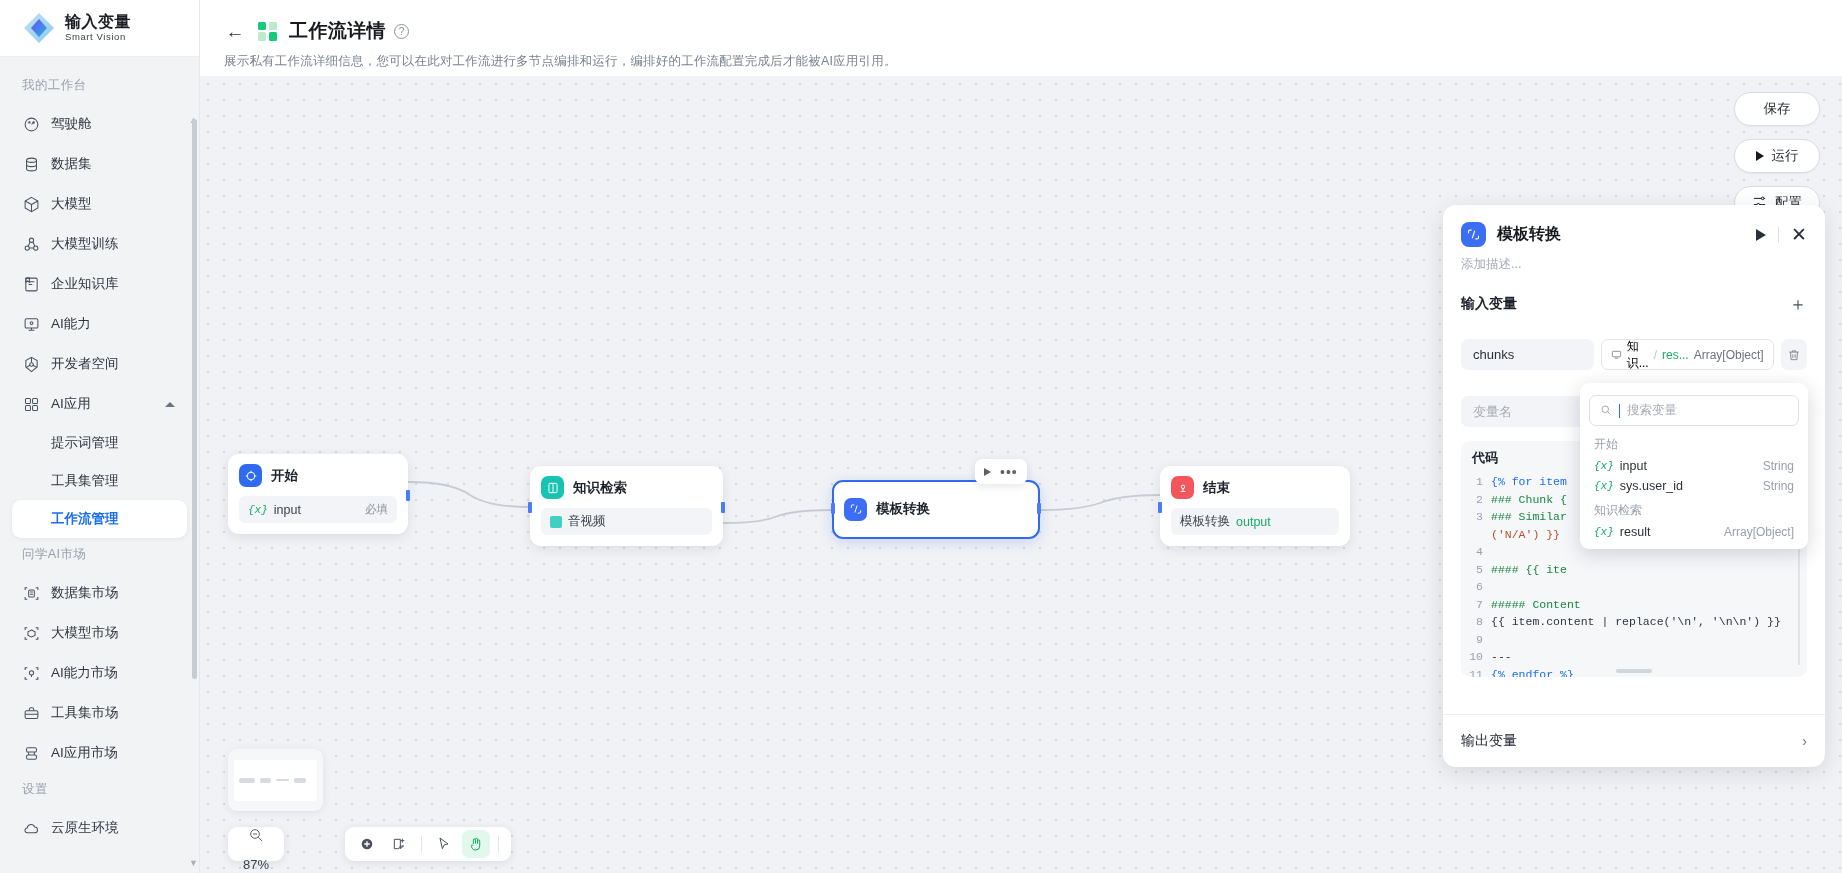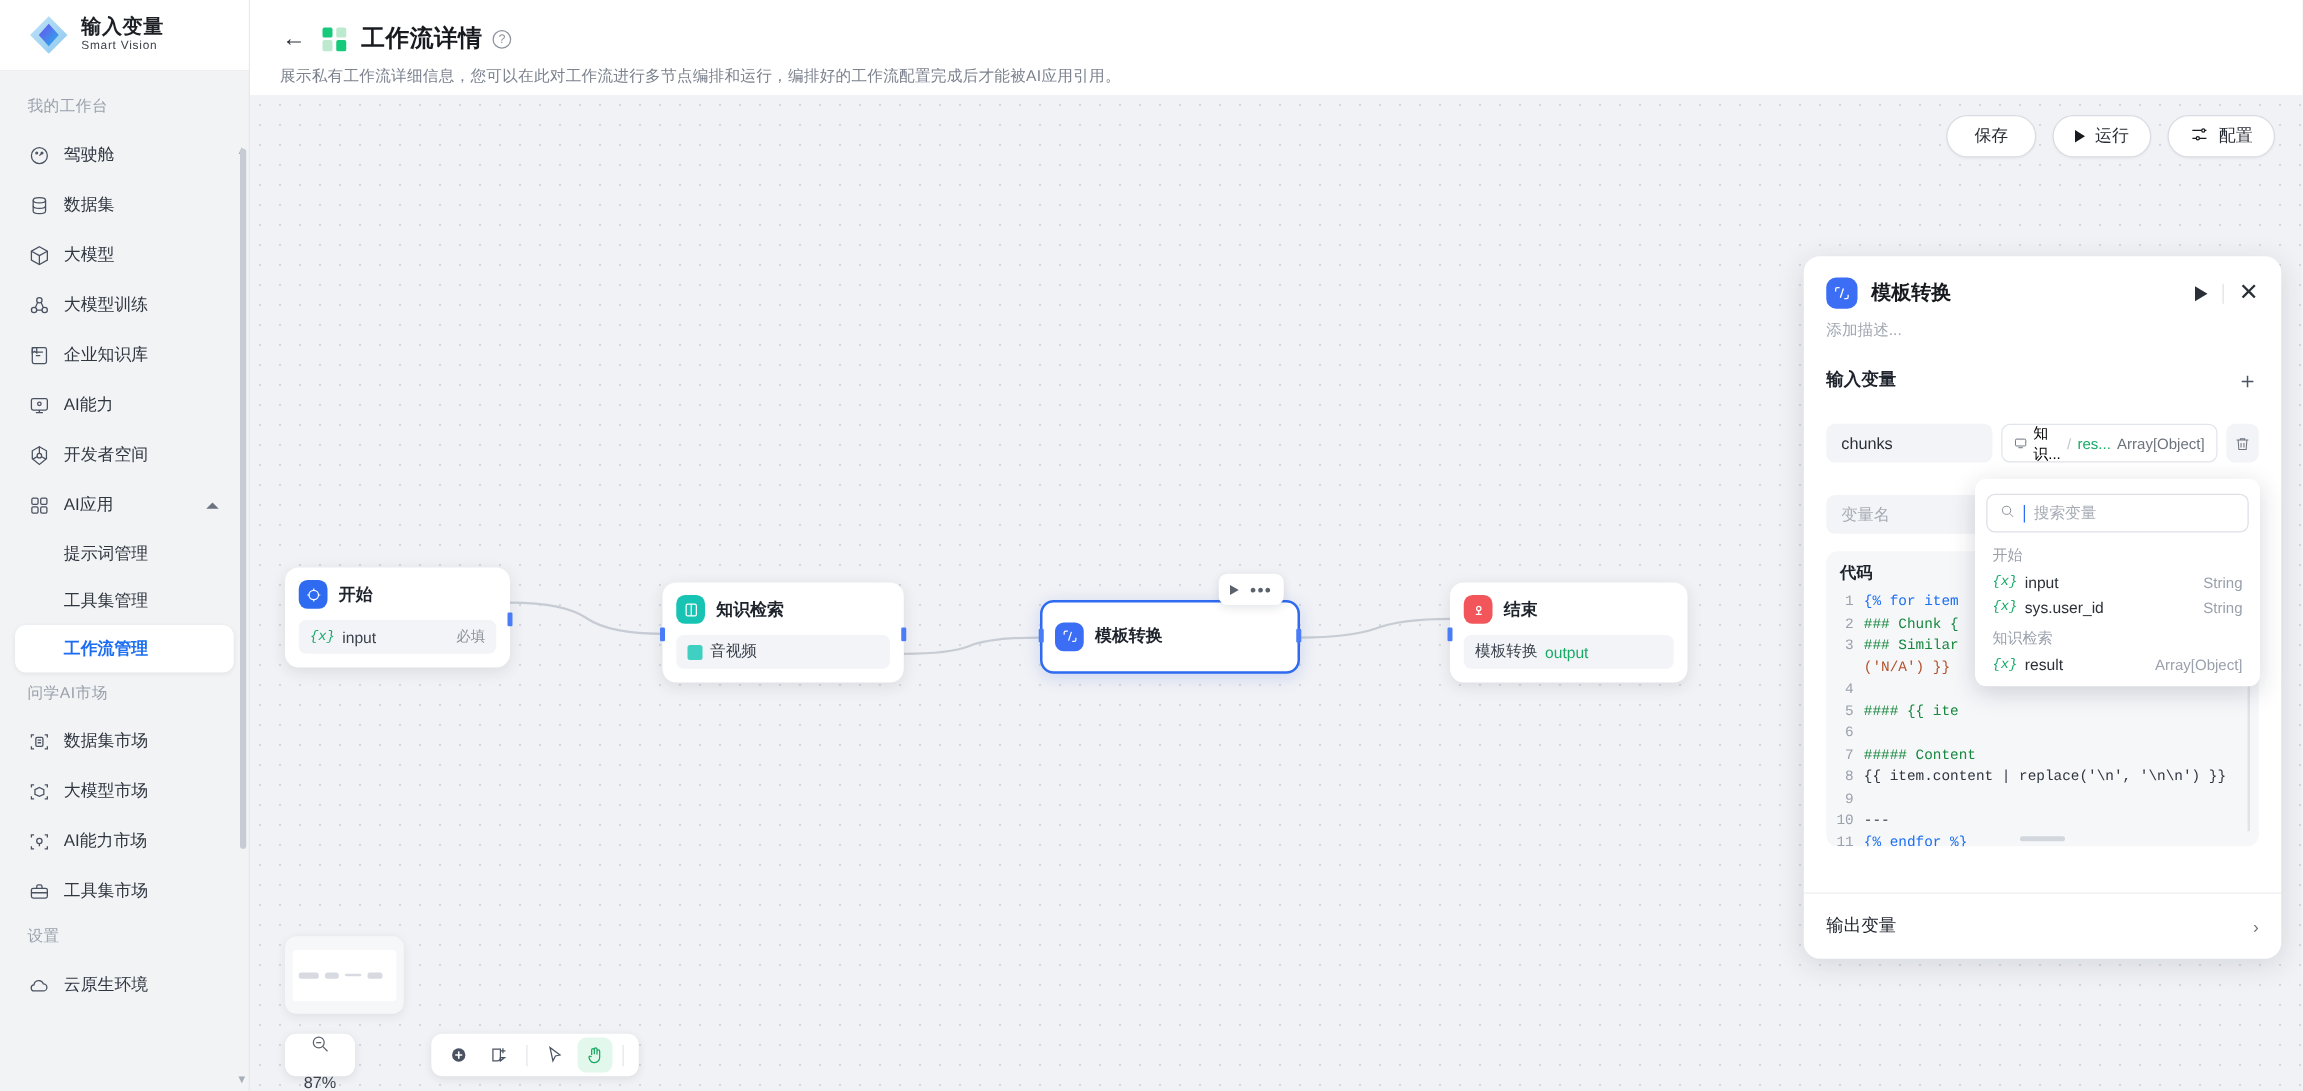--- a/index.html
+++ b/index.html
@@ -77,21 +77,21 @@
   .tab { font-size: 14.5px; color: #4a5261; padding-bottom: 10px; cursor: pointer; position: relative; }
   .tab.active { color: #17ab68; font-weight: 700; }
   .tab.active::after { content: ""; position: absolute; left: 0; right: 0; bottom: 0;
     height: 3px; background: #17ab68; border-radius: 2px; }
 
   
   .canvas-wrap { flex: 1; margin: 6px 0 0 0; position: relative; overflow: hidden;
     background: #f1f2f5;
     background-image: radial-gradient(circle, #d4d7de 1.1px, transparent 1.1px);
     background-size: 16px 16px; }
-  .canvas-toolbar { position: absolute; top: 16px; right: 22px; display: flex; gap: 13px; z-index: 7; }
+  .canvas-toolbar { position: absolute; top: 16px; right: 22px; display: flex; gap: 13px; z-index: 7; flex-direction: column; }
   .tb-btn { height: 34px; min-width: 72px; padding: 0 17px; border-radius: 18px;
     background: #fff; border: 1px solid #d9dce2; display: flex; align-items: center;
     justify-content: center; gap: 8px; font-size: 13.5px; color: #272c34; cursor: pointer;
     box-shadow: 0 1px 2px rgba(20,30,60,.05); }
   .tri { width: 0; height: 0; border-top: 5.5px solid transparent;
     border-bottom: 5.5px solid transparent; border-left: 8px solid #171a1f; }
   .cfg-ico svg { width: 15px; height: 15px; stroke: #171a1f; stroke-width: 1.6; fill: none; }
 
   
   .node { position: absolute; background: #fff; border-radius: 11px;
@@ -373,20 +373,30 @@
       </div>
       <div class="nav-item">
         <span class="ico">
             <svg viewBox="0 0 24 24">
               <rect x="3" y="8" width="18" height="11" rx="2"></rect>
               <path d="M9 8V6a2 2 0 012-2h2a2 2 0 012 2v2M3 13h18"></path>
             </svg>
           </span>
         <span>工具集市场</span>
       </div>
+      <div class="nav-item">
+        <span class="ico">
+            <svg viewBox="0 0 24 24">
+              <rect x="5" y="4" width="14" height="6" rx="2"></rect>
+              <rect x="5" y="14" width="14" height="6" rx="2"></rect>
+              <path d="M8 10v4M16 10v4"></path>
+            </svg>
+          </span>
+        <span>AI应用市场</span>
+      </div>
 
       <div class="nav-section">设置</div>
       <div class="nav-item">
         <span class="ico">
             <svg viewBox="0 0 24 24">
               <path d="M6.5 18h10a4 4 0 000-8 5.5 5.5 0 00-10.6 1.2A3.4 3.4 0 006.5 18z"></path>
             </svg>
           </span>
         <span>云原生环境</span>
       </div>

